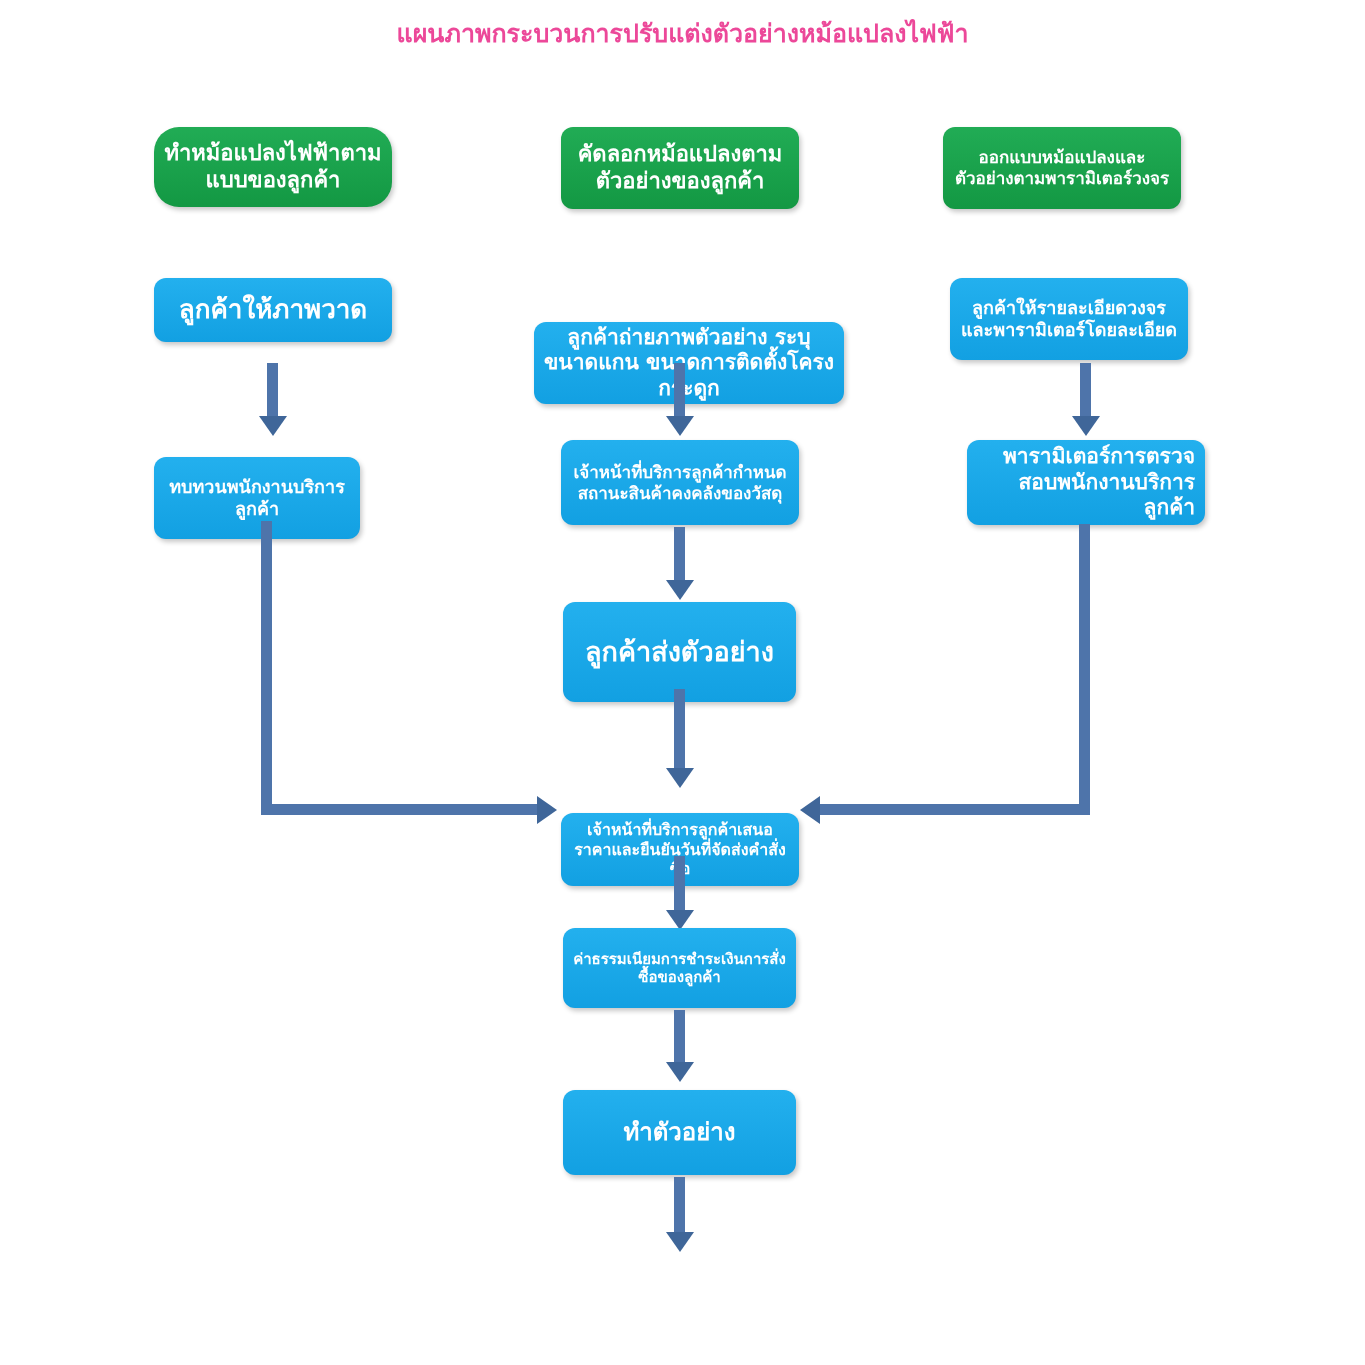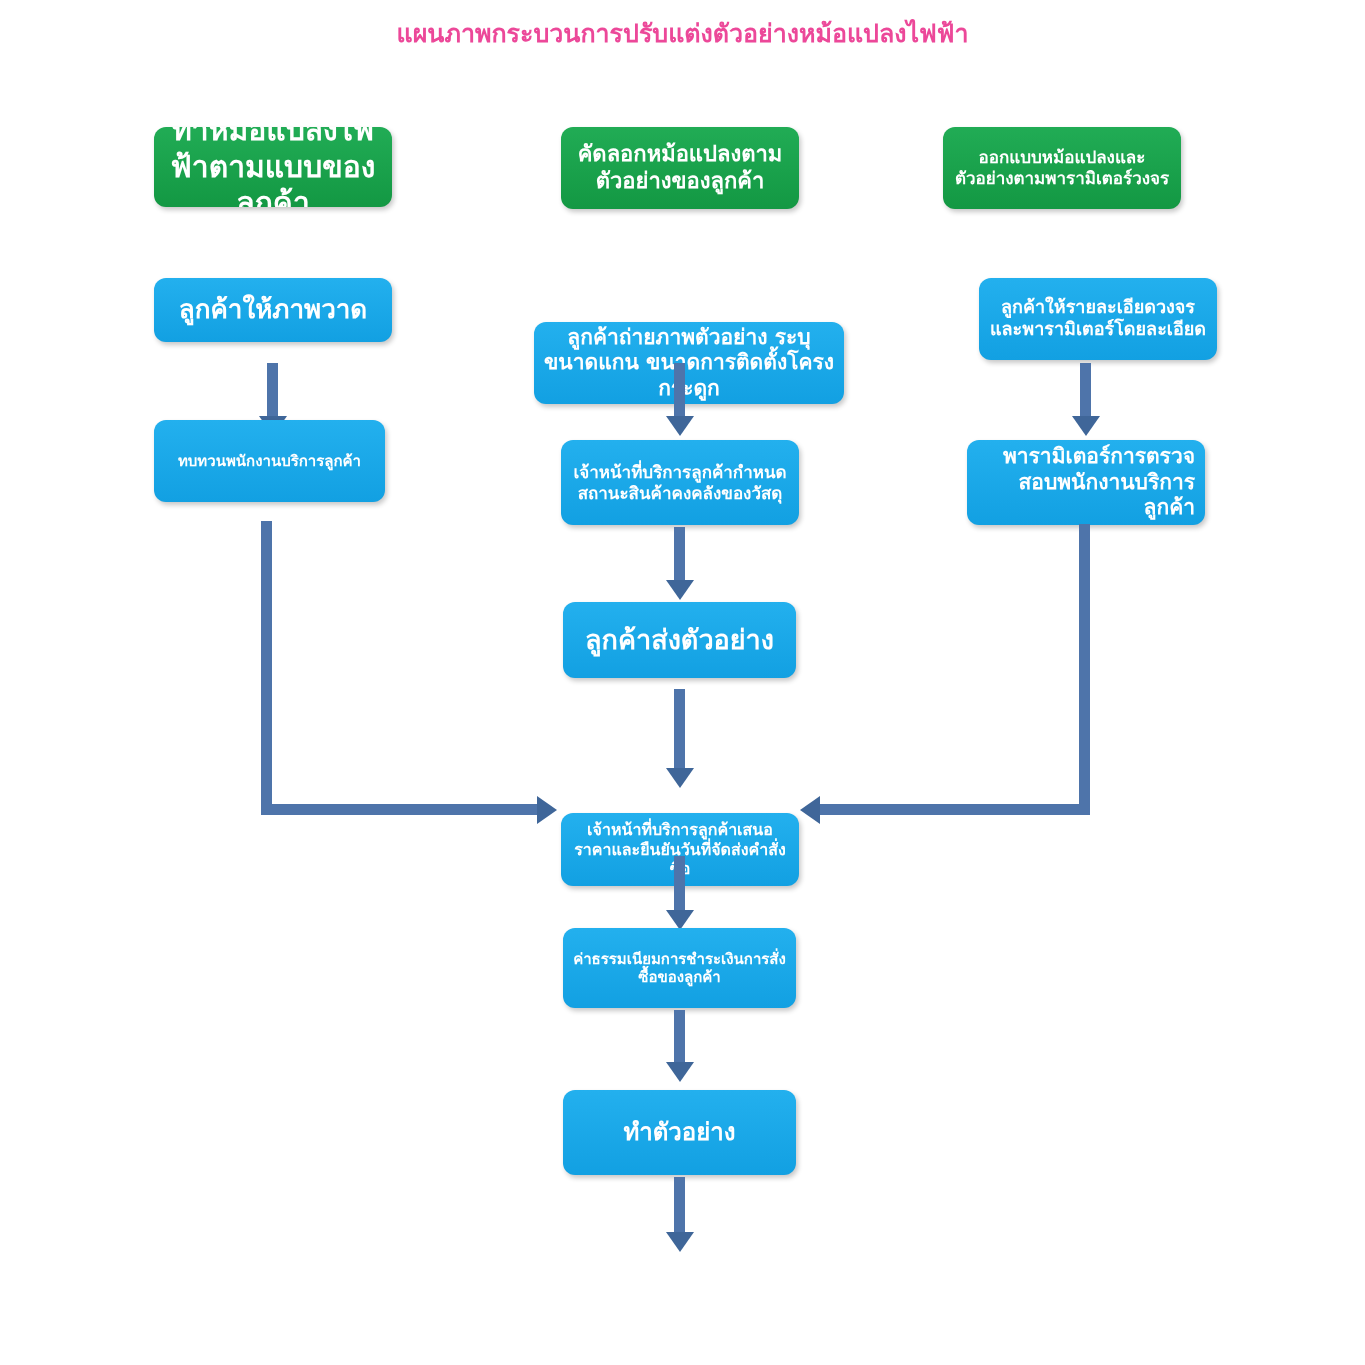--- a/index.html
+++ b/index.html
@@ -86,69 +86,69 @@
     border-right: 20px solid #3F6699;
   }
 </style>
 </head>
 <body>
 
 <div id="canvas">
 
   <div id="title">แผนภาพกระบวนการปรับแต่งตัวอย่างหม้อแปลงไฟฟ้า</div>
 
-  <div class="node green" style="left:154px; top:127px; width:238px; height:80px; font-size:30px;">
+  <div class="node green" style="left:154px; top:127px; width:238px; height:80px; font-size:22px;border-radius:25px;">
     <span class="label">ทำหม้อแปลงไฟฟ้าตามแบบของลูกค้า</span>
   </div>
 
   <div class="node green" style="left:561px; top:127px; width:238px; height:82px; font-size:22px;">
     <span class="label">คัดลอกหม้อแปลงตามตัวอย่างของลูกค้า</span>
   </div>
 
   <div class="node green" style="left:943px; top:127px; width:238px; height:82px; font-size:17px;">
     <span class="label">ออกแบบหม้อแปลงและตัวอย่างตามพารามิเตอร์วงจร</span>
   </div>
 
   <div class="node blue" style="left:154px; top:278px; width:238px; height:64px; font-size:26px;">
     <span class="label">ลูกค้าให้ภาพวาด</span>
   </div>
 
   <div class="node blue" style="left:534px; top:278px; width:310px; height:82px; font-size:21px;margin-top:44px;">
     <span class="label">ลูกค้าถ่ายภาพตัวอย่าง ระบุขนาดแกน ขนาดการติดตั้งโครงกระดูก</span>
   </div>
 
-  <div class="node blue" style="left:979px; top:278px; width:238px; height:82px; font-size:18px;font-family:Liberation Serif, serif;">
+  <div class="node blue" style="left:950px; top:278px; width:238px; height:82px; font-size:18px;">
     <span class="label">ลูกค้าให้รายละเอียดวงจรและพารามิเตอร์โดยละเอียด</span>
   </div>
 
   <div class="conn vline" style="left:267px; top:363px; height:58px;"></div>
   <div class="arrow-down" style="left:259px; top:416px;"></div>
 
   <div class="conn vline" style="left:674px; top:363px; height:58px;"></div>
   <div class="arrow-down" style="left:666px; top:416px;"></div>
 
   <div class="conn vline" style="left:1080px; top:363px; height:58px;"></div>
   <div class="arrow-down" style="left:1072px; top:416px;"></div>
 
-  <div class="node blue" style="left:154px; top:420px; width:231px; height:82px; font-size:15px;">
+  <div class="node blue" style="left:154px; top:457px; width:206px; height:82px; font-size:18px;">
     <span class="label">ทบทวนพนักงานบริการลูกค้า</span>
   </div>
 
   <div class="node blue" style="left:561px; top:440px; width:238px; height:85px; font-size:17px;">
     <span class="label">เจ้าหน้าที่บริการลูกค้ากำหนดสถานะสินค้าคงคลังของวัสดุ</span>
   </div>
 
   <div class="node blue" style="left:967px; top:440px; width:238px; height:85px; font-size:21px;text-align:right;">
     <span class="label">พารามิเตอร์การตรวจสอบพนักงานบริการลูกค้า</span>
   </div>
 
   <div class="conn vline" style="left:674px; top:527px; height:58px;"></div>
   <div class="arrow-down" style="left:666px; top:580px;"></div>
 
-  <div class="node blue" style="left:563px; top:602px; width:233px; height:76px; font-size:27px;">
+  <div class="node blue" style="left:563px; top:602px; width:233px; height:100px; font-size:27px;">
     <span class="label">ลูกค้าส่งตัวอย่าง</span>
   </div>
 
   <div class="conn vline" style="left:674px; top:689px; height:85px;"></div>
   <div class="arrow-down" style="left:666px; top:768px;"></div>
 
   <div class="conn vline" style="left:261px; top:521px; height:294px;"></div>
   <div class="conn hline" style="left:261px; top:804px; width:279px;"></div>
   <div class="arrow-right" style="left:537px; top:796px;"></div>
 

